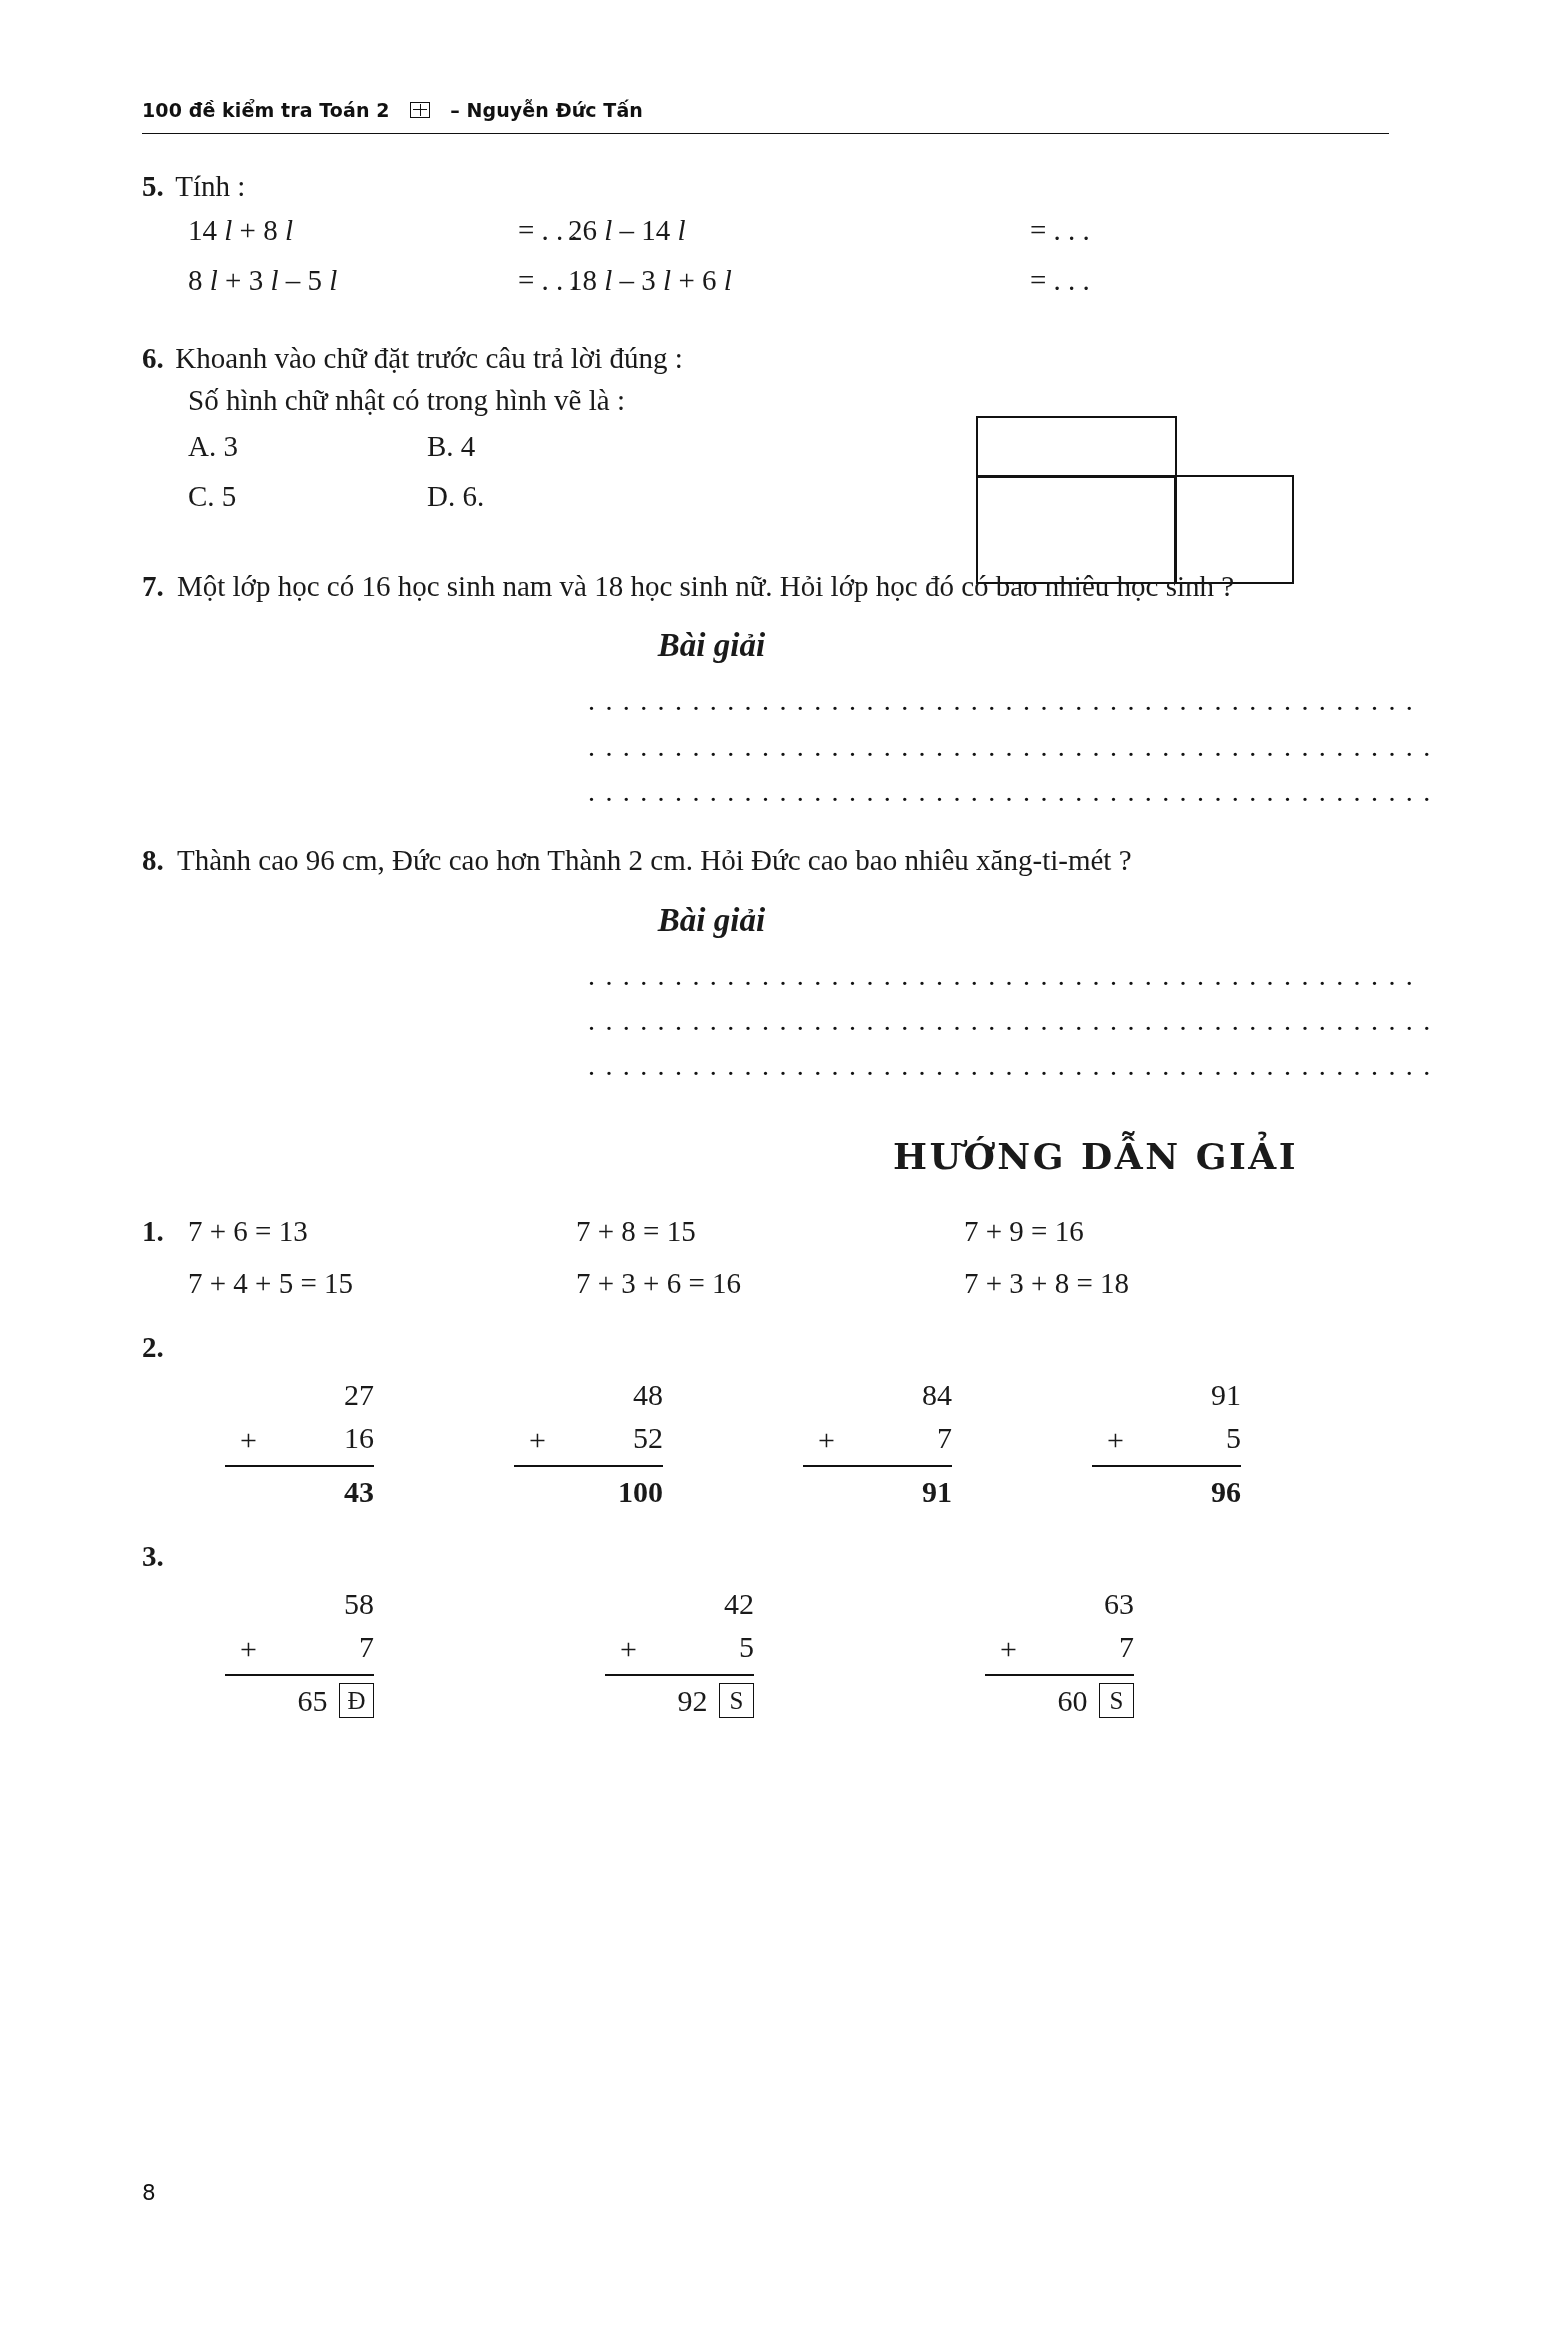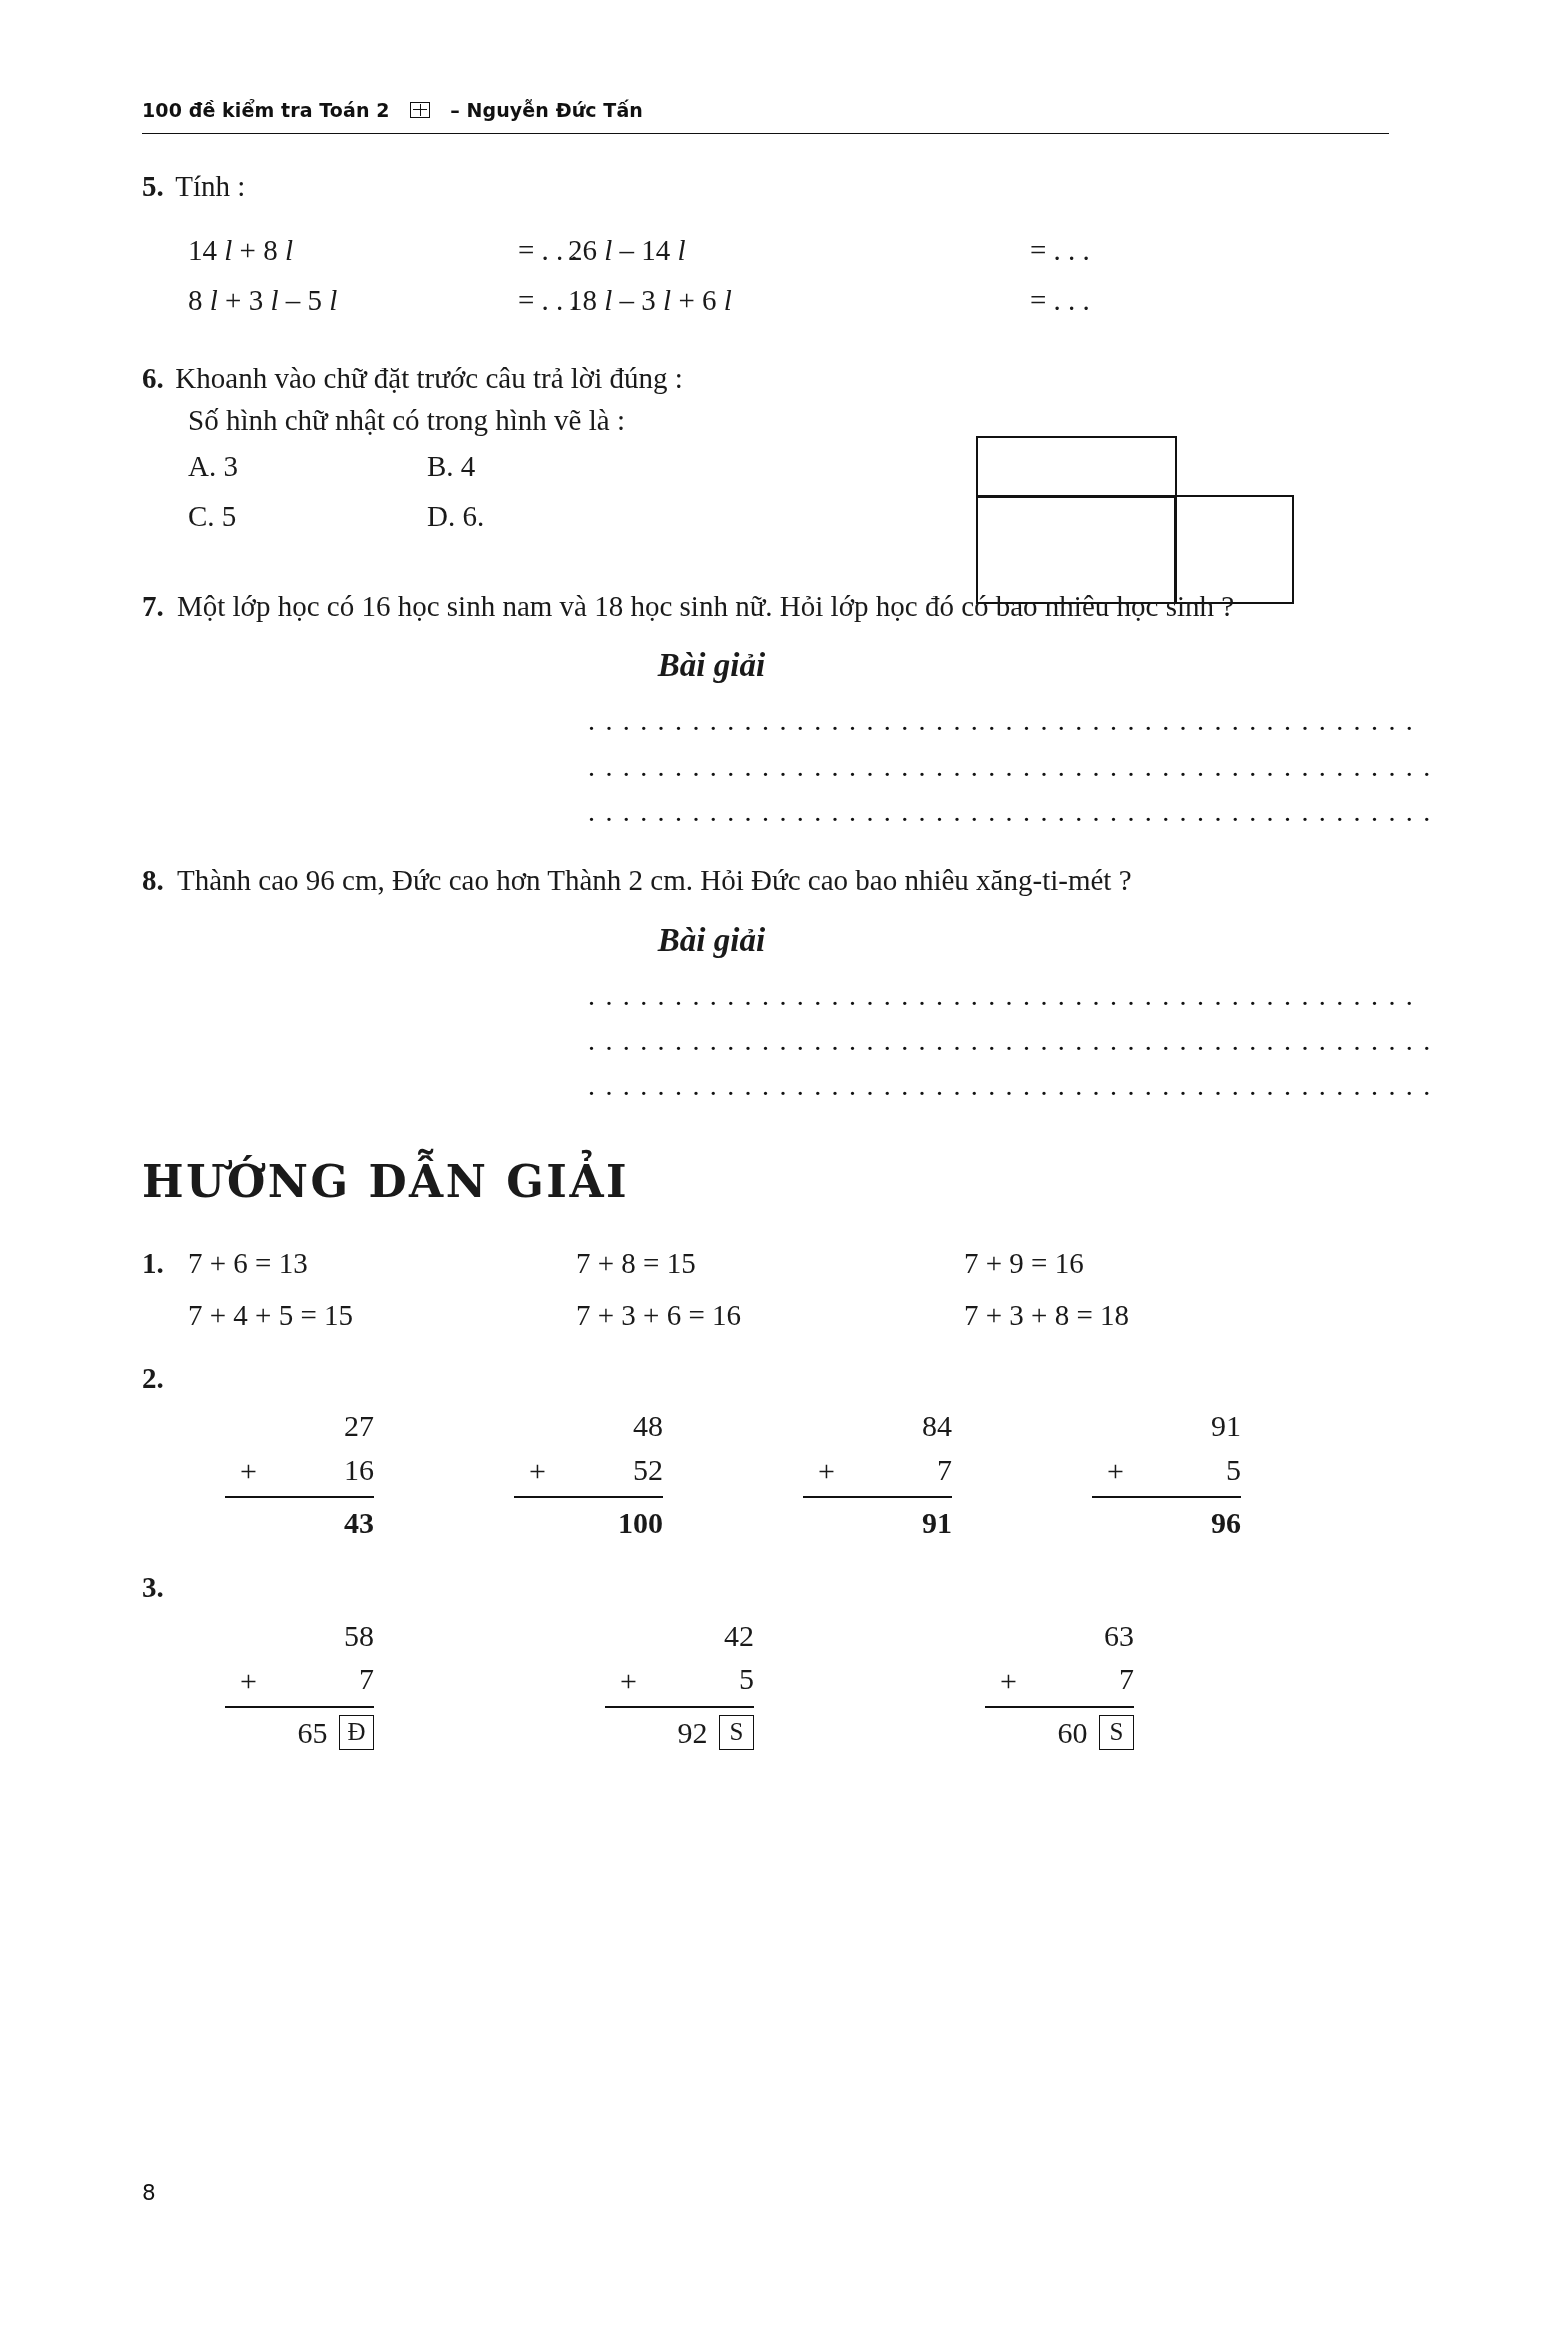--- a/index.html
+++ b/index.html
@@ -96,21 +96,21 @@
   }
 
   .ital { font-style: italic; }
 
   
   .calc-grid {
     display: grid;
     grid-template-columns: 330px 50px 462px 50px;
     row-gap: 8.3px;
     padding-left: 46px;
-    margin-top: 22px;
+    margin-top: 2px;
   }
   .calc-grid .eq { white-space: nowrap; }
 
   
   .q6-text { padding-left: 46px; }
   .choices {
     display: grid;
     grid-template-columns: 239px 1fr;
     padding-left: 46px;
     row-gap: 8.3px;
@@ -174,23 +174,23 @@
     padding-left: 446px;
     line-height: 1.62;
     white-space: nowrap;
     overflow: hidden;
   }
   .dots.d1 { width: 826px; }
   .dots.d2 { width: 851px; }
 
   
   .section-title {
-    text-align: left;
-    font-weight: bold;
-    font-size: 44px;
+    text-align: right;
+    font-weight: bold;
+    font-size: 36px;
     letter-spacing: 2.5px;
     margin: 41px 0 28px 0;
     padding-right: 107px;
     font-family: "DejaVu Serif", serif;
   }
 
   
   .ans1-grid {
     display: grid;
     grid-template-columns: 388px 388px auto;

